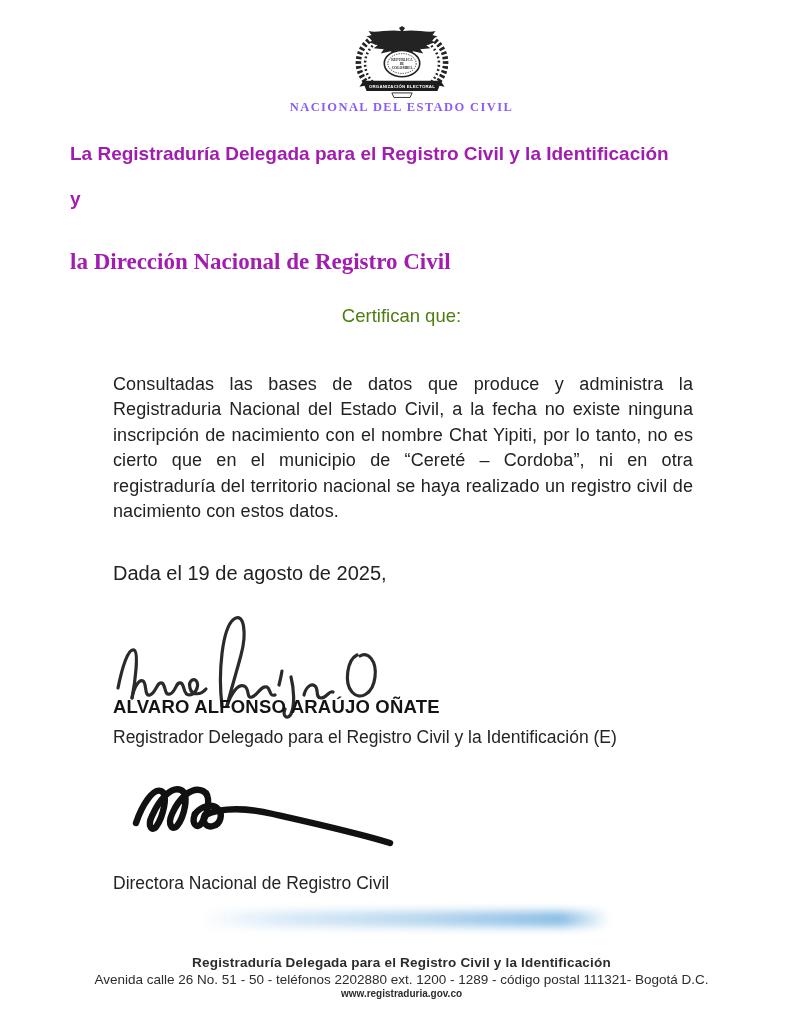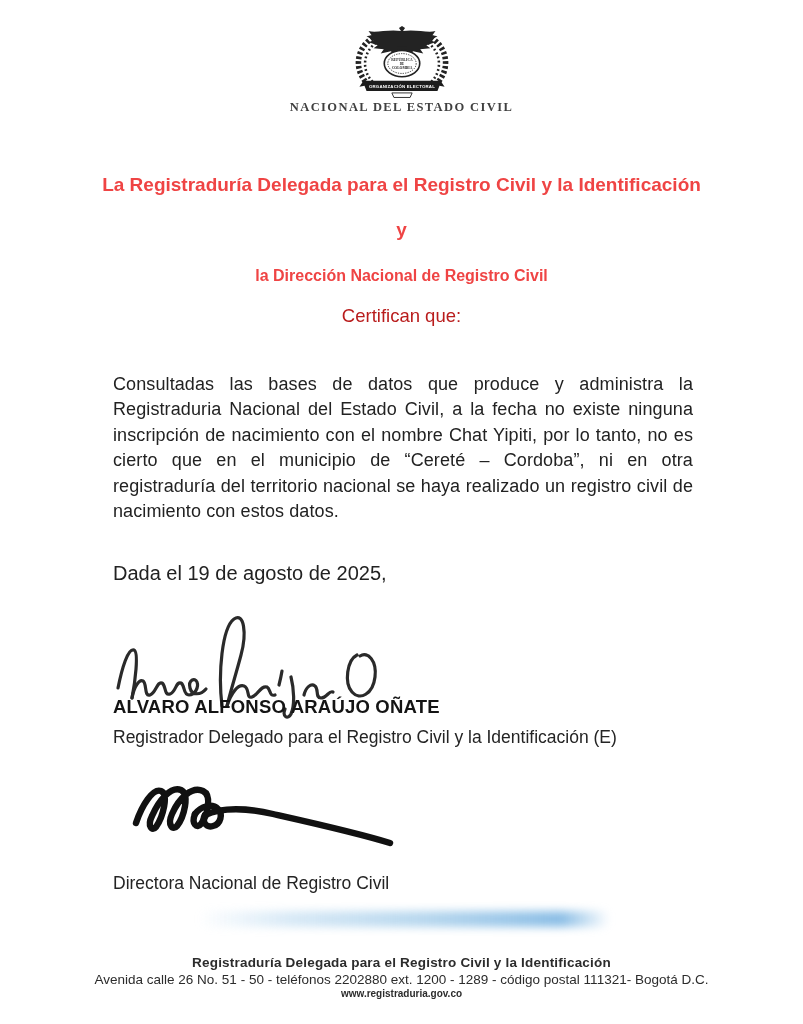--- a/index.html
+++ b/index.html
@@ -17,33 +17,33 @@
   .logo-block { position:absolute; top:24px; left:0; right:0; text-align:center; }
   .emblem { display:block; margin:0 auto; }
   .wordmark {
     font-family:"Liberation Serif", serif;
     font-weight:bold; font-size:24px; letter-spacing:1px;
     color:#161616; margin-top:2px;
   }
   .wordmark-sub {
     font-family:"Liberation Serif", serif;
     font-weight:bold; font-size:12.5px; letter-spacing:1.4px;
-    color:#404040; margin-top:0px;
+    color:#8b5cf6; margin-top:0px;
   }
   
   .title-block {
-    position:absolute; top:171px; left:70px; right:70px;
-    text-align:center; font-weight:bold; font-size:19px;
-    line-height:27px; color:#ef4444;
+    position:absolute; top:140px; left:70px; right:70px;
+    text-align:left; font-weight:bold; font-size:19px;
+    line-height:27px; color:#a21caf;
   }
   .title-connector { margin-top:18px; font-weight:bold; font-size:19px; }
-  .title-line2 { margin-top:19px; font-weight:bold; font-size:16px; }
+  .title-line2 { margin-top:36px; font-weight:bold; font-size:23px;font-family:Liberation Serif, serif; }
   .certify {
     position:absolute; top:305px; left:0; right:0;
-    text-align:center; font-size:18.5px; color:#b91c1c;
+    text-align:center; font-size:18.5px; color:#4d7c0f;
   }
   
   .body-par {
     position:absolute; top:372px; left:113px; width:580px;
     font-size:18px; line-height:25.4px; text-align:justify;
     letter-spacing:0.1px; color:#222;
   }
   .date-line {
     position:absolute; top:562px; left:113px;
     font-size:20px; color:#222;

